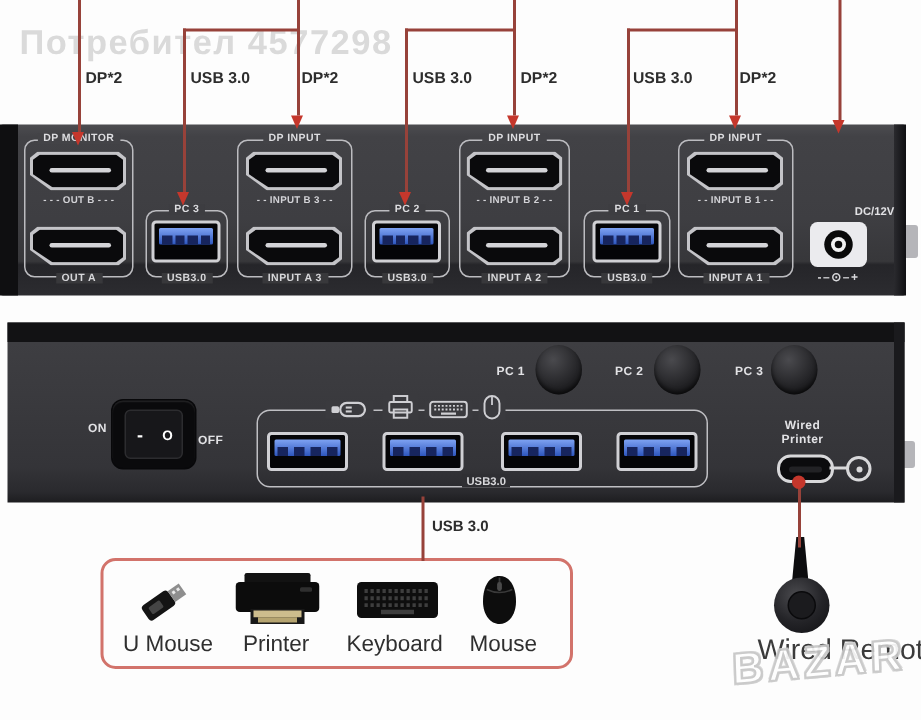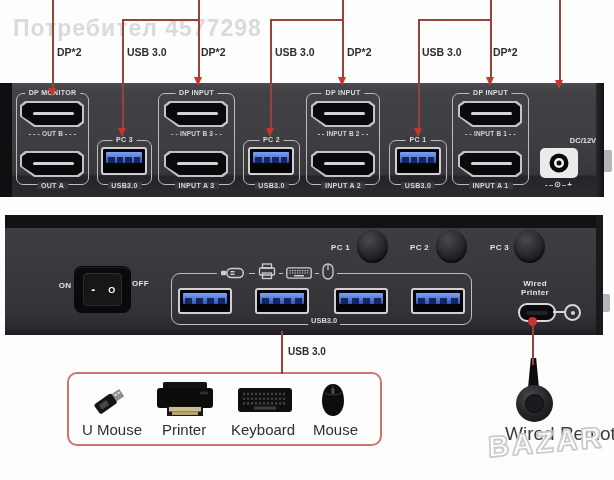--- a/index.html
+++ b/index.html
@@ -242,21 +242,21 @@
     <div class="band-top"></div>
     <div class="edge-r"></div>
 
     <div class="fp-txt" style="left:50px;top:66px;width:20px;text-align:center;">ON</div>
     <div class="rocker">
       <div class="rin">
         <div class="cell dash">-</div>
         <div class="cell oh">O</div>
       </div>
     </div>
-    <div class="fp-txt" style="left:127px;top:64px;">OFF</div>
+    <div class="fp-txt" style="left:127px;top:74px;">OFF</div>
 
     <div class="fp-txt" style="left:326px;top:28px;">PC 1</div>
     <div class="pcbtn" style="left:352px;top:15px;"></div>
     <div class="fp-txt" style="left:405px;top:28px;">PC 2</div>
     <div class="pcbtn" style="left:431px;top:15px;"></div>
     <div class="fp-txt" style="left:485px;top:28px;">PC 3</div>
     <div class="pcbtn" style="left:509px;top:15px;"></div>
 
     <div class="fp-bracket"></div>
     <div class="fp-ico" style="left:212px;top:52px;">

